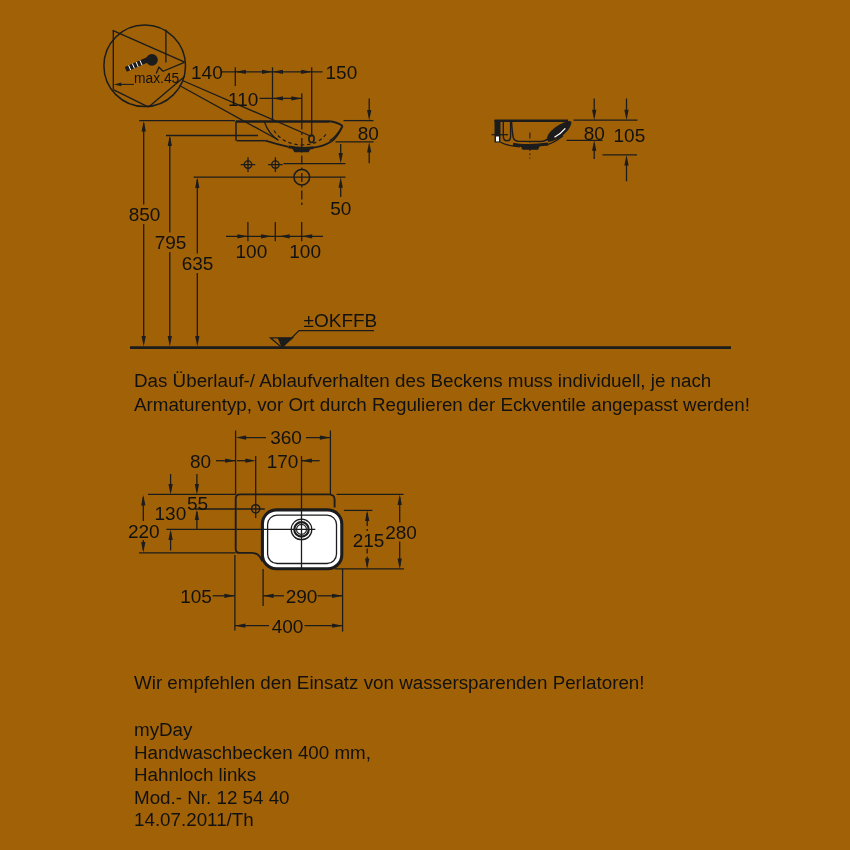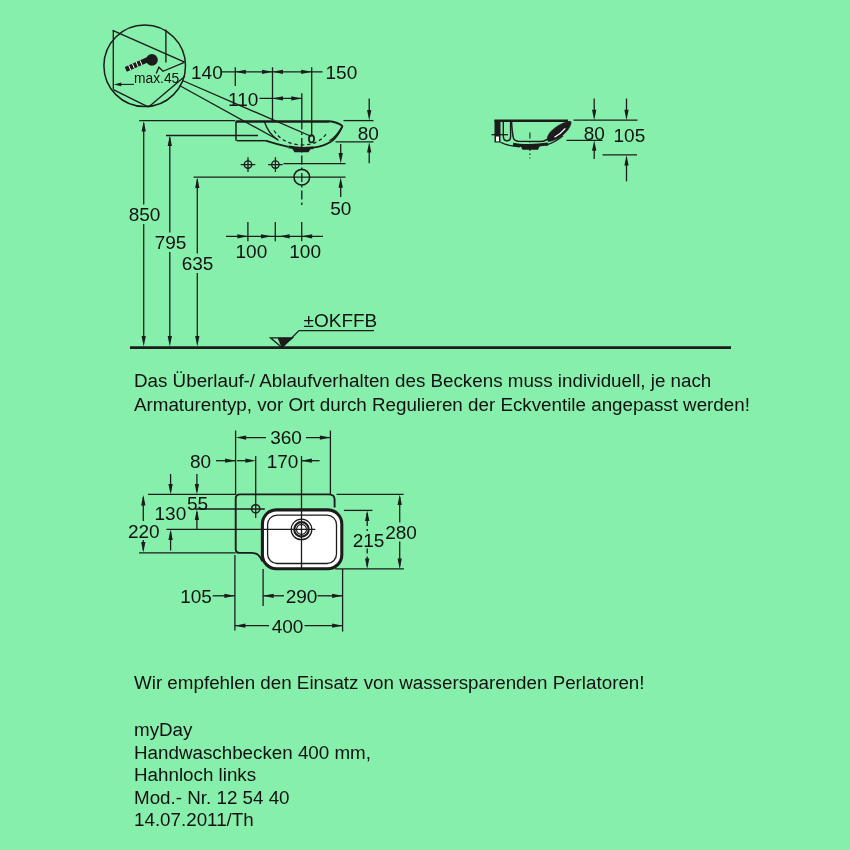--- a/index.html
+++ b/index.html
@@ -1,16 +1,16 @@
 <!DOCTYPE html>
 <html><head>
 <meta charset="utf-8">
 <style>
 html,body{margin:0;padding:0;background:#ffffff;}
-#page{position:relative;width:850px;height:850px;background:#86efac;overflow:hidden;}
+#page{position:relative;width:850px;height:850px;background:#a16207;overflow:hidden;}
 svg{position:absolute;top:0;left:0;}
 text{font-family:"Liberation Sans", sans-serif;fill:#111;}
 .dim{font-size:19px;}
 .small{font-size:13.8px;}
 .body{font-size:18.8px;}
 </style>
 </head>
 <body>
 <div id="page">
 <svg width="850" height="850" viewBox="0 0 850 850">

